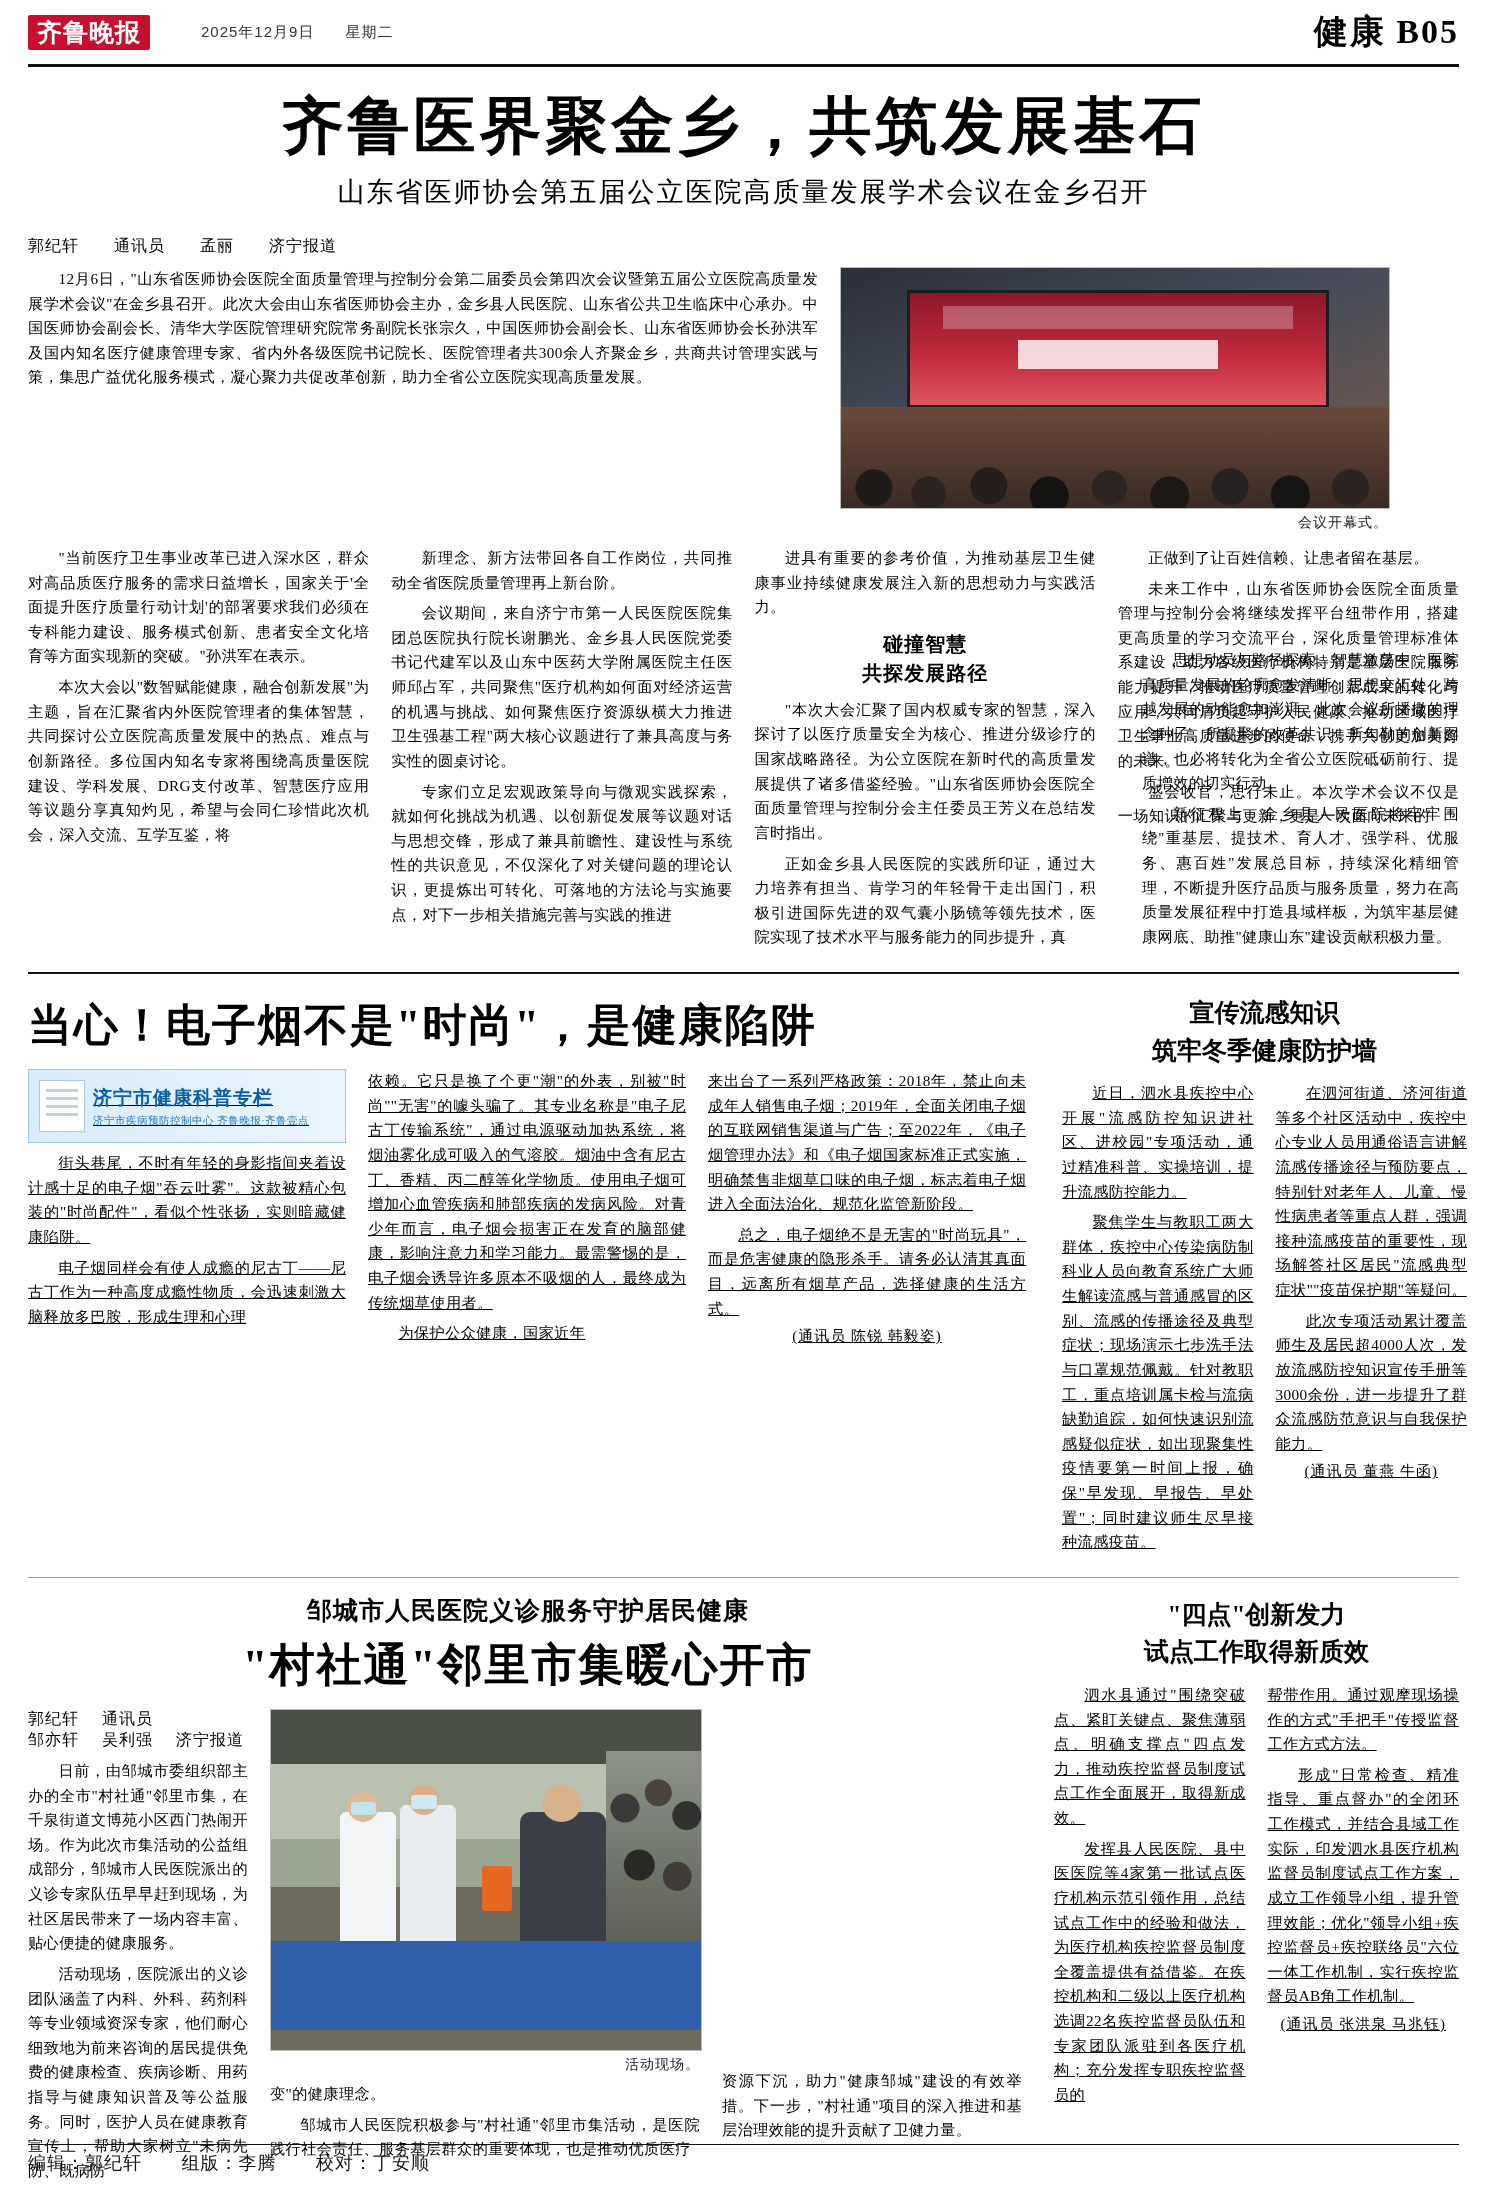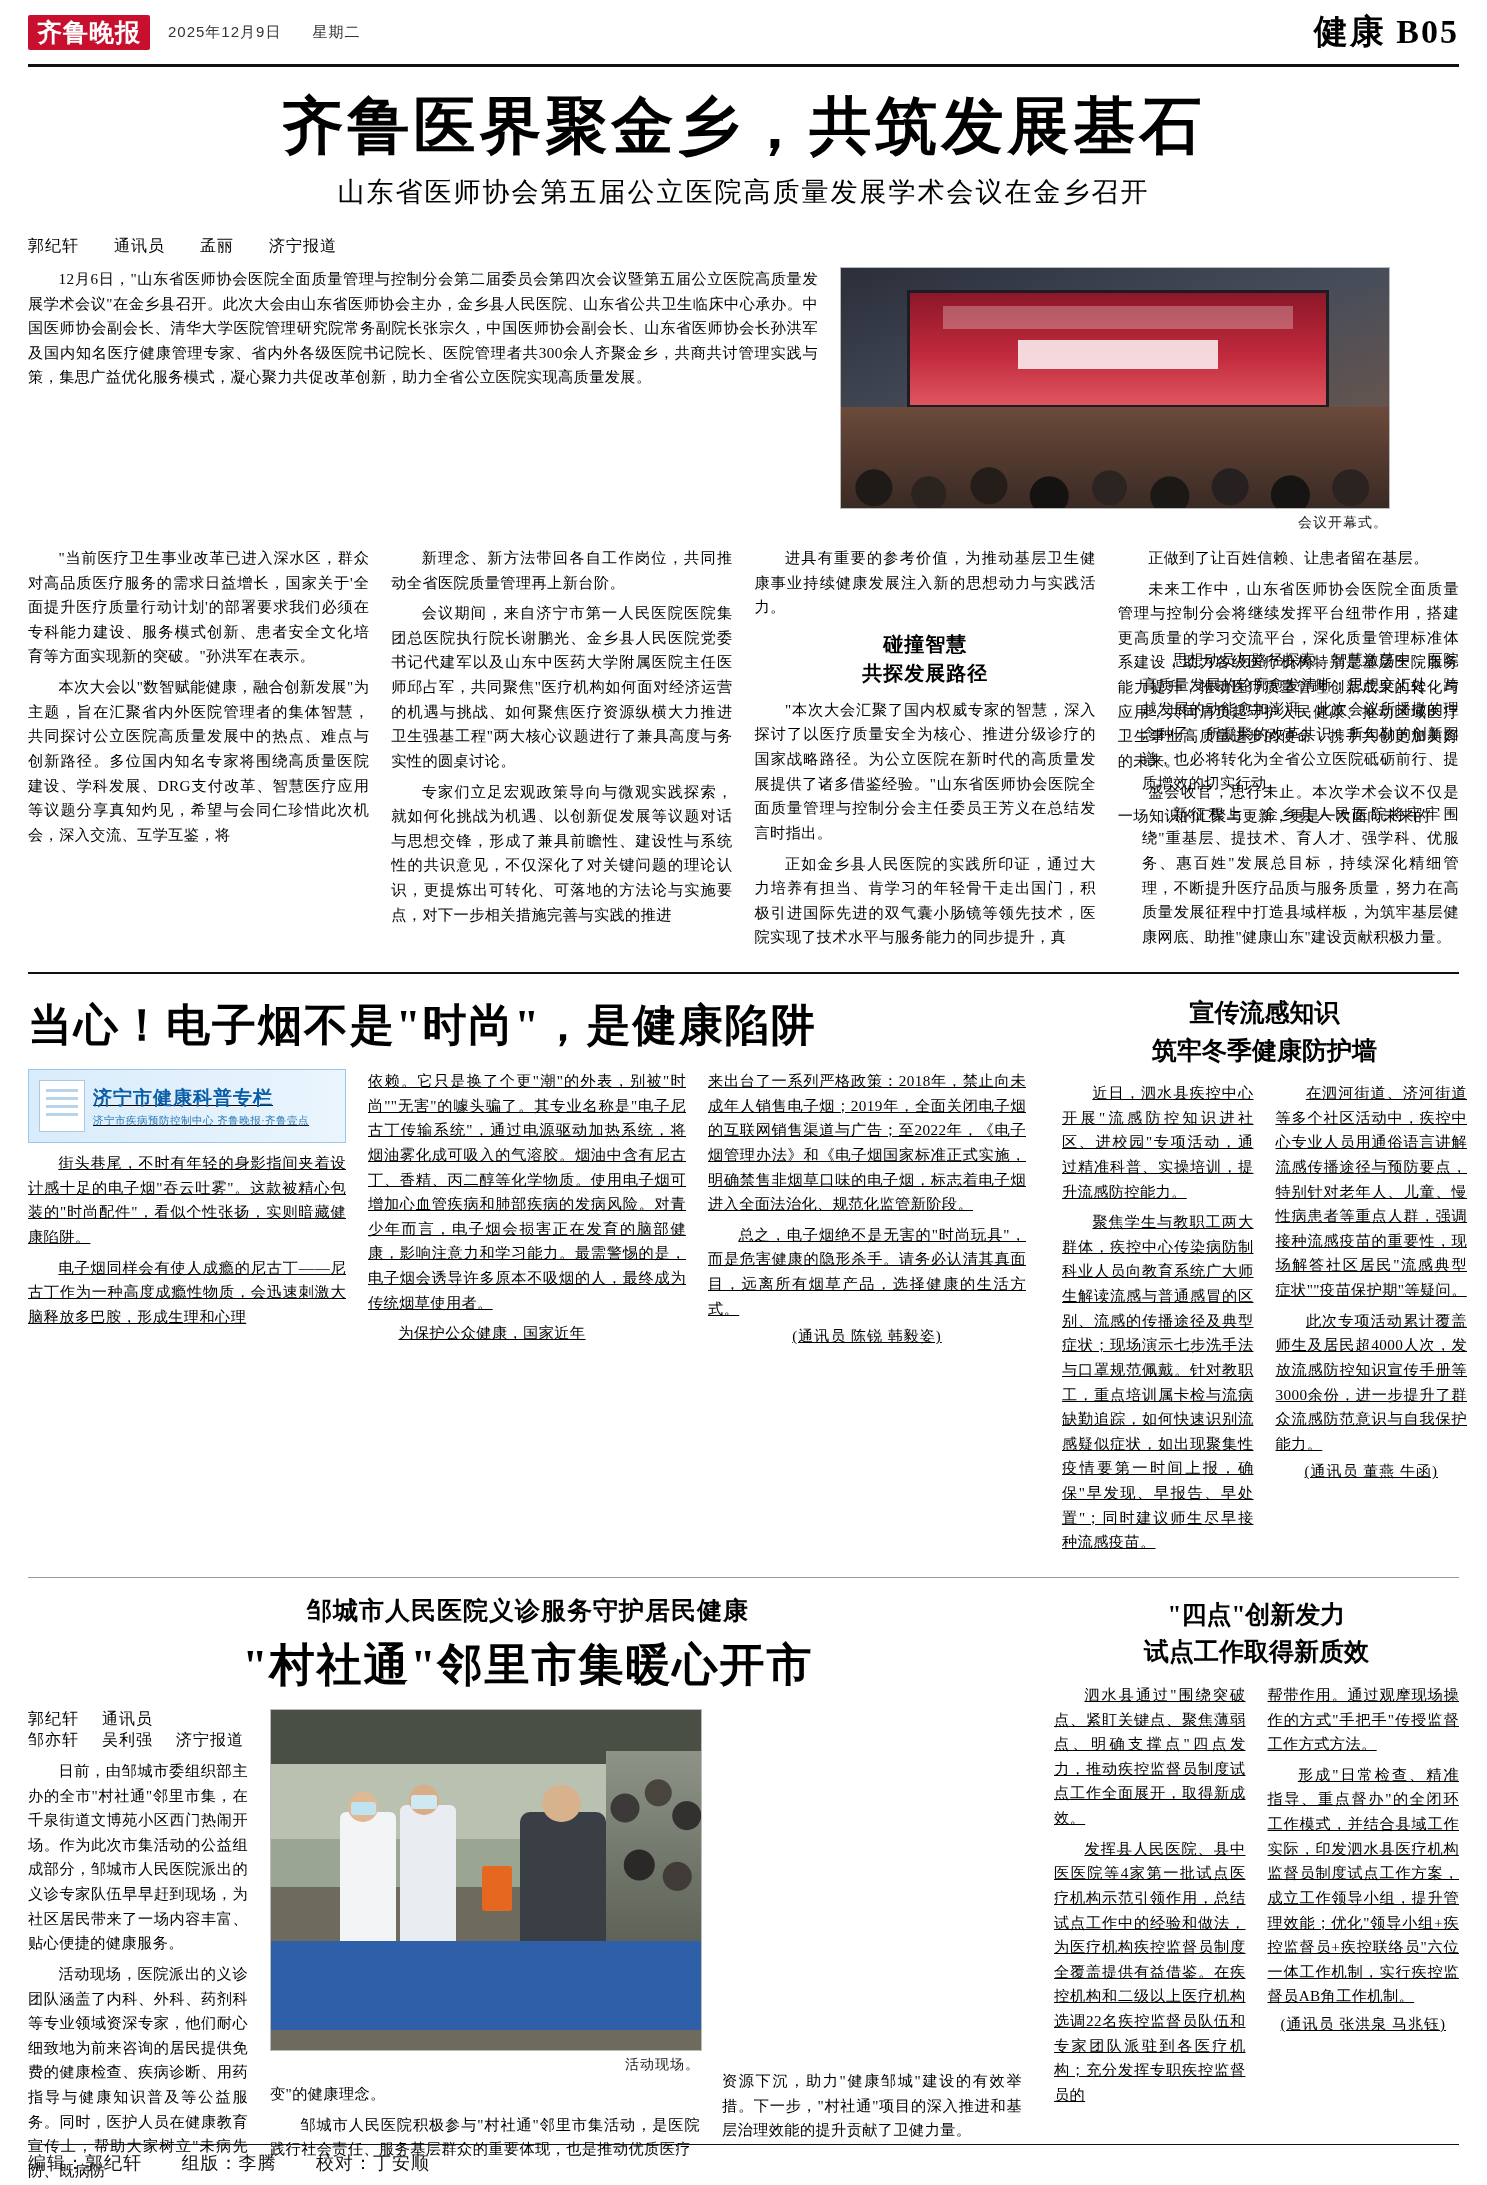--- a/index.html
+++ b/index.html
@@ -9,21 +9,21 @@
     font-family:"Liberation Serif","DejaVu Serif",serif;
     color:#000;
     position:relative;
     overflow:hidden;
   }
   .page{position:relative;width:1487px;height:2185px;box-sizing:border-box;padding:0 28px;}
 
   
   .masthead{
     position:relative;height:64px;border-bottom:3px solid #111;
-    display:flex;align-items:center;
+    display:flex;align-items:center;gap:33px;
   }
   .logo{
     background:#c8102e;color:#fff;font-family:"Liberation Sans","DejaVu Sans",sans-serif;
     font-weight:bold;font-size:25px;letter-spacing:1px;padding:5px 9px;line-height:1;
     border-radius:2px;
   }
   .masthead-date{
     font-family:"Liberation Sans","DejaVu Sans",sans-serif;
     font-size:15px;color:#333;margin-left:18px;letter-spacing:1px;
   }

